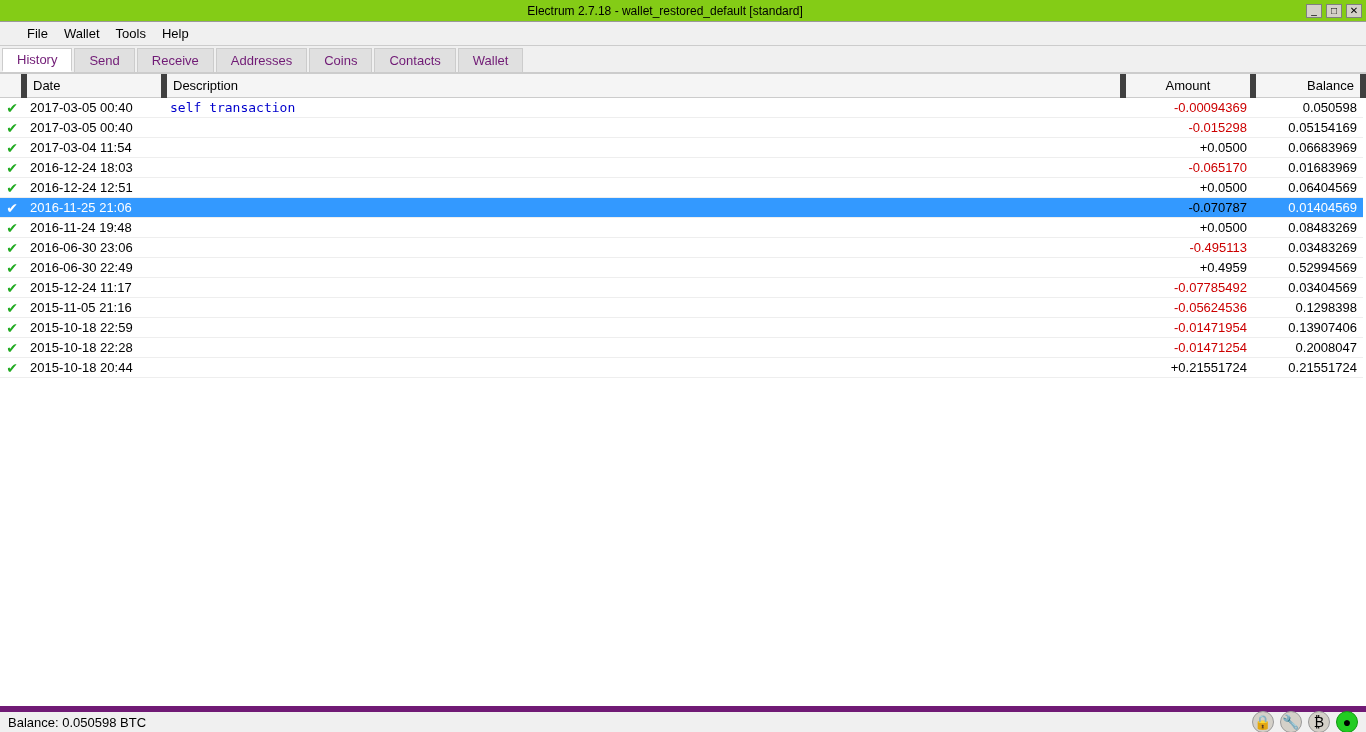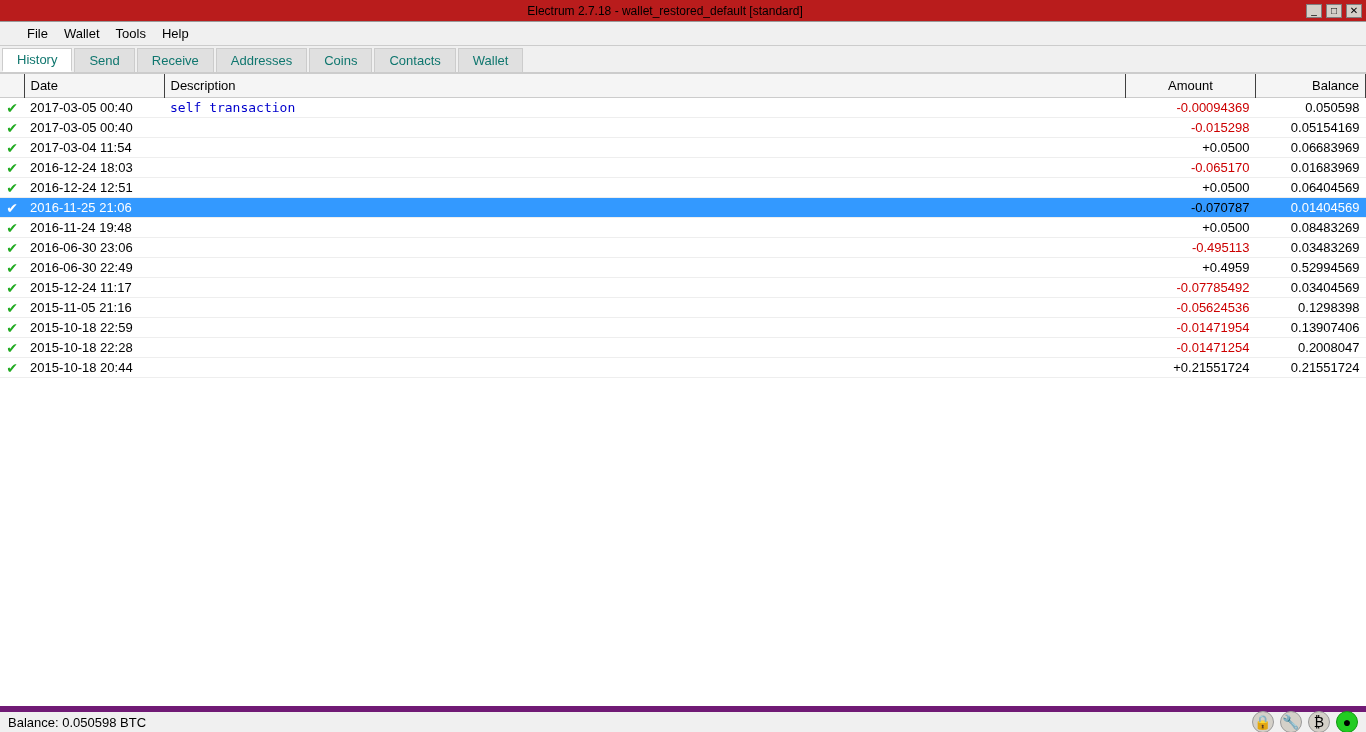--- a/index.html
+++ b/index.html
@@ -8,21 +8,21 @@
       font-size: 13px;
       background: #f0f0f0;
       width: 1366px;
       height: 732px;
       overflow: hidden;
       display: flex;
       flex-direction: column;
     }
     
     #title-bar {
-      background: #b91c1c;
+      background: #84cc16;
       height: 22px;
       display: flex;
       align-items: center;
       justify-content: space-between;
       padding: 0 4px;
       border-bottom: 1px solid #999;
       flex-shrink: 0;
     }
     #title-text {
       flex: 1;
@@ -73,21 +73,21 @@
       flex-shrink: 0;
     }
     .tab {
       padding: 4px 14px;
       cursor: pointer;
       font-size: 13px;
       border: 1px solid #ccc;
       border-bottom: none;
       background: #e0e0e0;
       margin-right: 2px;
-      color: #0f766e;
+      color: #701a75;
       height: 24px;
       display: flex;
       align-items: center;
     }
     .tab.active {
       background: #fff;
       border-bottom: 2px solid #fff;
       font-weight: normal;
       position: relative;
       z-index: 1;
@@ -106,21 +106,21 @@
     thead tr {
       background: #f5f5f5;
       border-bottom: 1px solid #ccc;
     }
     thead th {
       text-align: left;
       padding: 4px 6px;
       font-weight: normal;
       font-size: 13px;
       color: #000;
-      border-right: 1px solid #404040;
+      border-right: 6px solid #404040;
     }
     th.col-icon { width: 24px; }
     th.col-date { width: 140px; }
     th.col-desc { }
     th.col-amount { width: 130px; text-align: center; }
     th.col-balance { width: 110px; text-align: right; }
     tbody tr {
       border-bottom: 1px solid #eee;
       height: 20px;
     }

